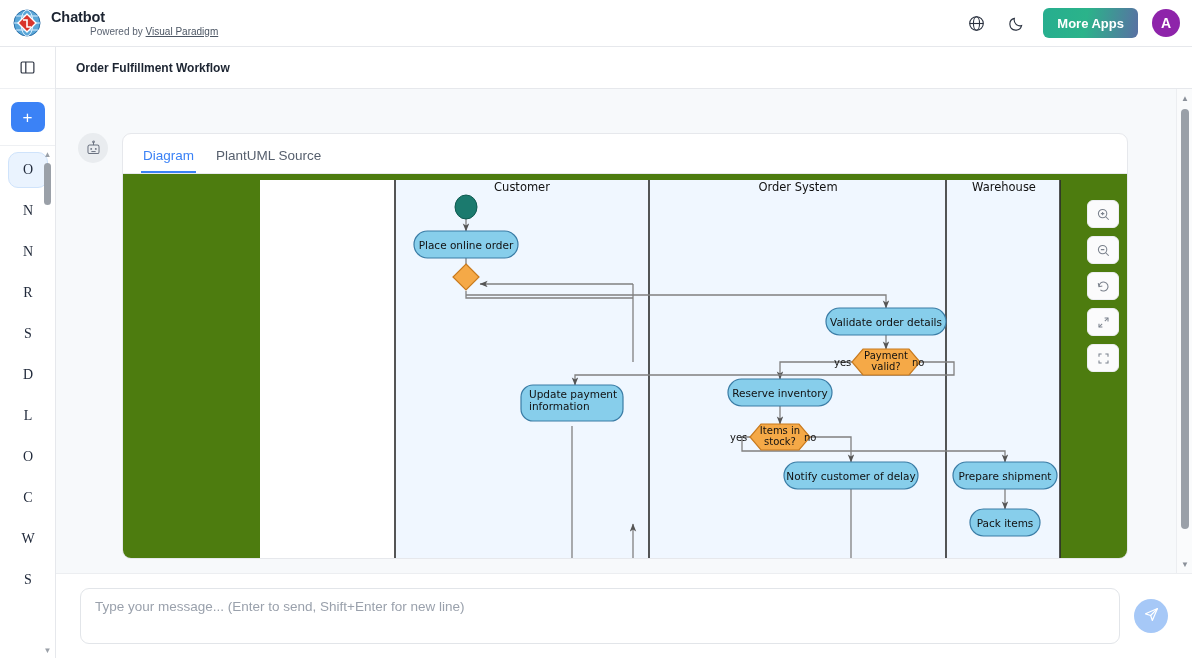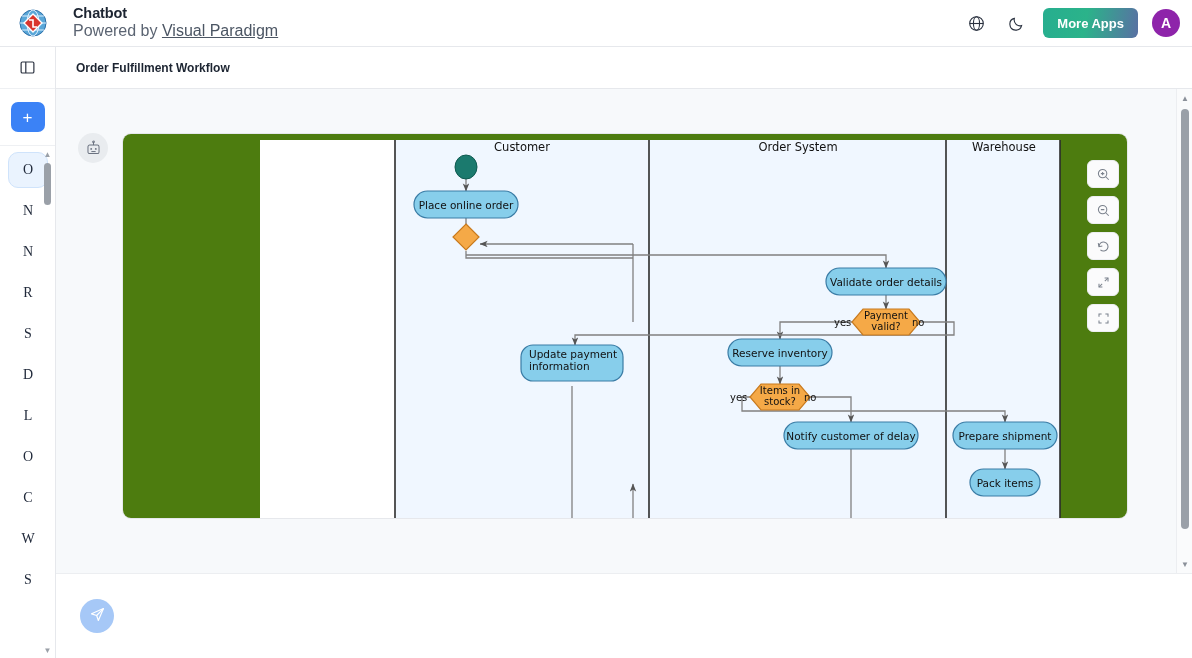--- a/index.html
+++ b/index.html
@@ -10,25 +10,25 @@
     overflow: hidden;
   }
 
   
   .topbar {
     position: absolute; left: 0; top: 0; width: 1192px; height: 47px;
     background: #ffffff;
     border-bottom: 1px solid #e6e8ec;
     display: flex; align-items: center;
   }
-  .brand { display: flex; align-items: center; gap: 25px; padding-left: 18px; }
+  .brand { display: flex; align-items: center; gap: 9px; padding-left: 12px; }
   .brand-logo { width: 30px; height: 30px; position: relative; }
   .brand-text { line-height: 1.15; }
   .brand-title { font-size: 14.5px; font-weight: bold; color: #1c2431; letter-spacing: -.1px; }
-  .brand-sub { font-size: 16px; color: #5b6472; }
+  .brand-sub { font-size: 10px; color: #5b6472; margin-left: 39px; }
   .brand-sub a { color: #4b5563; text-decoration: underline; }
 
   .topbar-right {
     margin-left: auto; display: flex; align-items: center; gap: 14px; padding-right: 12px;
   }
   .icon-btn {
     width: 26px; height: 26px; display: flex; align-items: center; justify-content: center;
     color: #2b3240; cursor: pointer; background: none; border: none;
   }
   .more-apps {
@@ -235,20 +235,24 @@
         <rect x="3.5" y="6" width="13" height="10" rx="2"></rect>
         <line x1="10" y1="2.5" x2="10" y2="6"></line>
         <circle cx="10" cy="2.2" r="1"></circle>
         <circle cx="7.3" cy="10.5" r="1.1" fill="currentColor" stroke="none"></circle>
         <circle cx="12.7" cy="10.5" r="1.1" fill="currentColor" stroke="none"></circle>
         <line x1="7.5" y1="13.6" x2="12.5" y2="13.6"></line>
       </svg>
     </div>
 
     <div class="card">
+      <div class="tabs">
+        <div class="tab active">Diagram</div>
+        <div class="tab">PlantUML Source</div>
+      </div>
 
       <div class="canvas-wrap">
         <svg class="canvas" viewBox="0 0 1004 384" xmlns="http://www.w3.org/2000/svg">
           <defs>
             <marker id="ah" markerWidth="9" markerHeight="9" refX="7.6" refY="3.2" orient="auto" markerUnits="userSpaceOnUse">
               <path d="M0,0 L8,3.2 L0,6.4 L2,3.2 Z" fill="#555"></path>
             </marker>
           </defs>
 
           <g>
@@ -410,20 +414,21 @@
   </div>
 </div>
 
 <div class="content-sb">
   <div class="arr up">▲</div>
   <div class="thumb"></div>
   <div class="arr dn">▼</div>
 </div>
 
 <div class="composer">
+  <textarea class="composer-input" placeholder="Type your message... (Enter to send, Shift+Enter for new line)" style=""></textarea>
   <button class="send-btn">
     <span>
       <svg width="17" height="17" viewBox="0 0 20 20" fill="none" stroke="#ffffff" stroke-width="1.4" stroke-linejoin="round">
         <path d="M17 3 L3 9.2 L9 11.2 L11 17 Z"></path>
         <line x1="17" y1="3" x2="9" y2="11.2"></line>
       </svg>
     </span>
   </button>
 </div>
 

